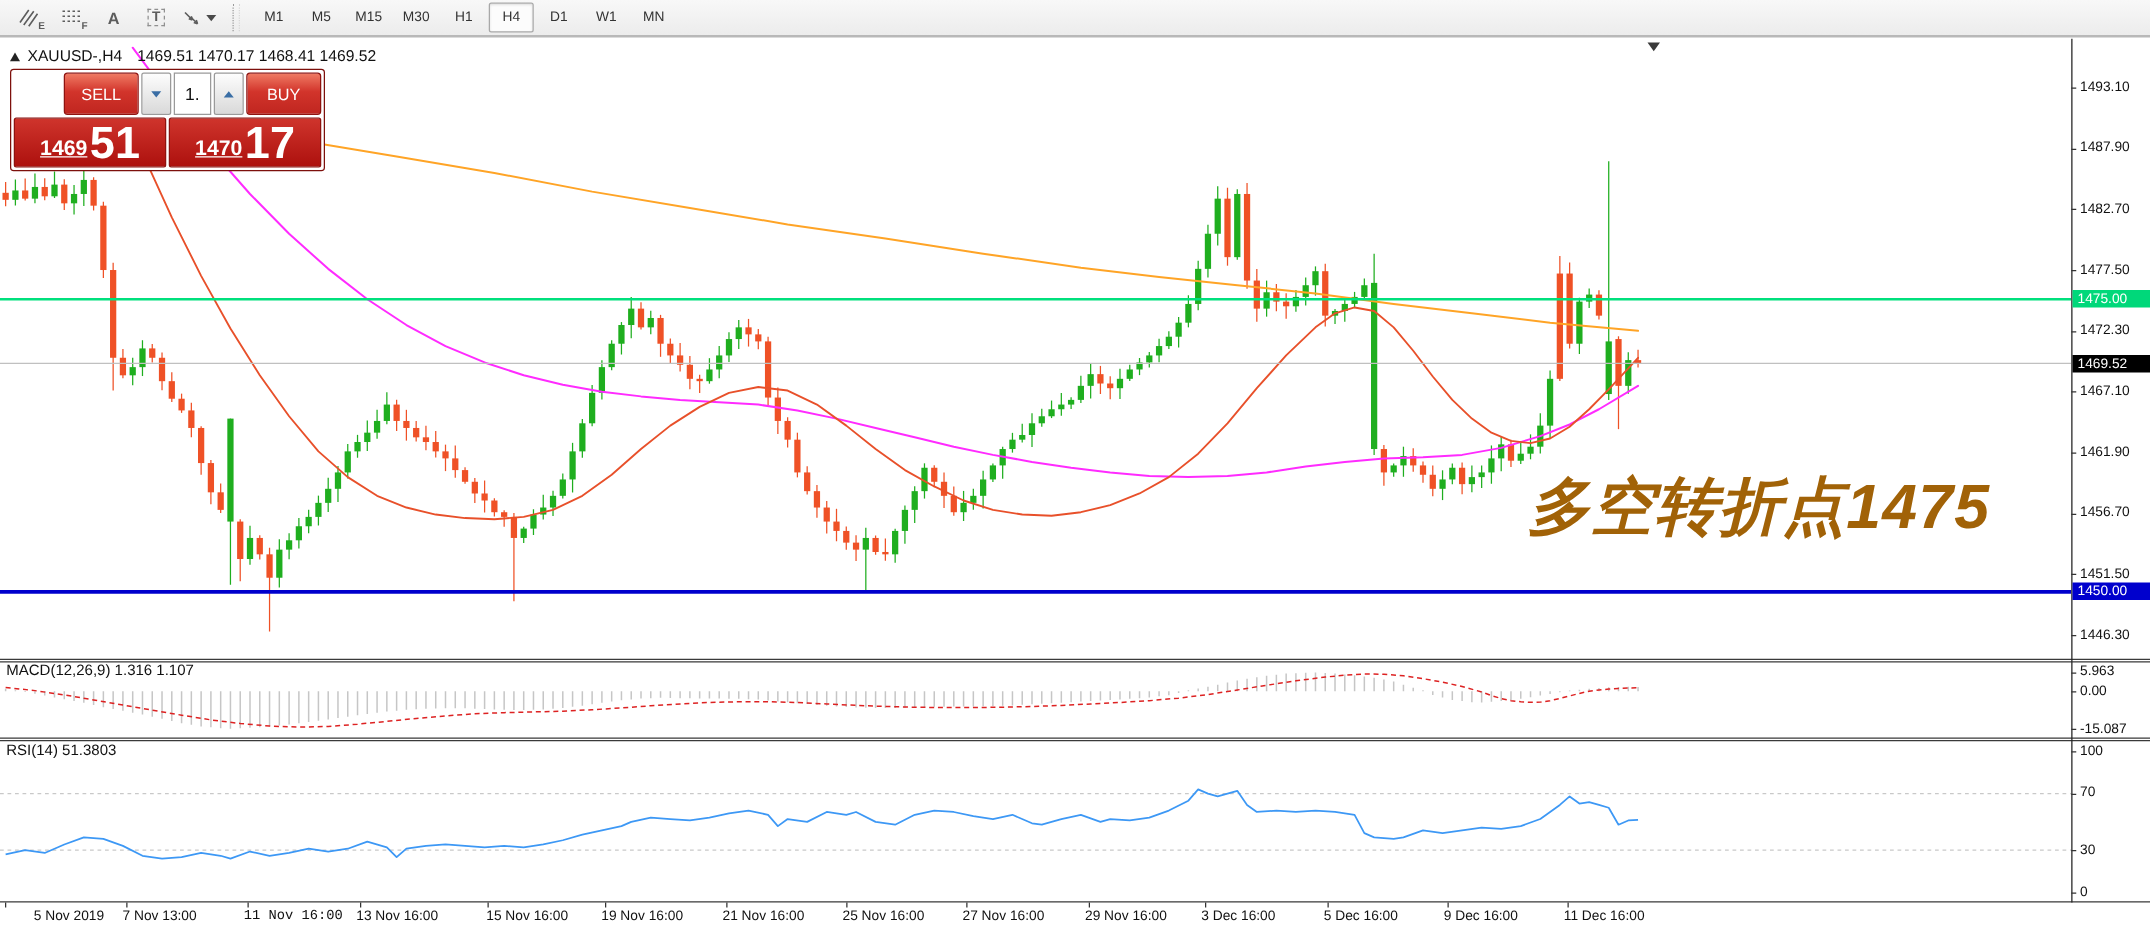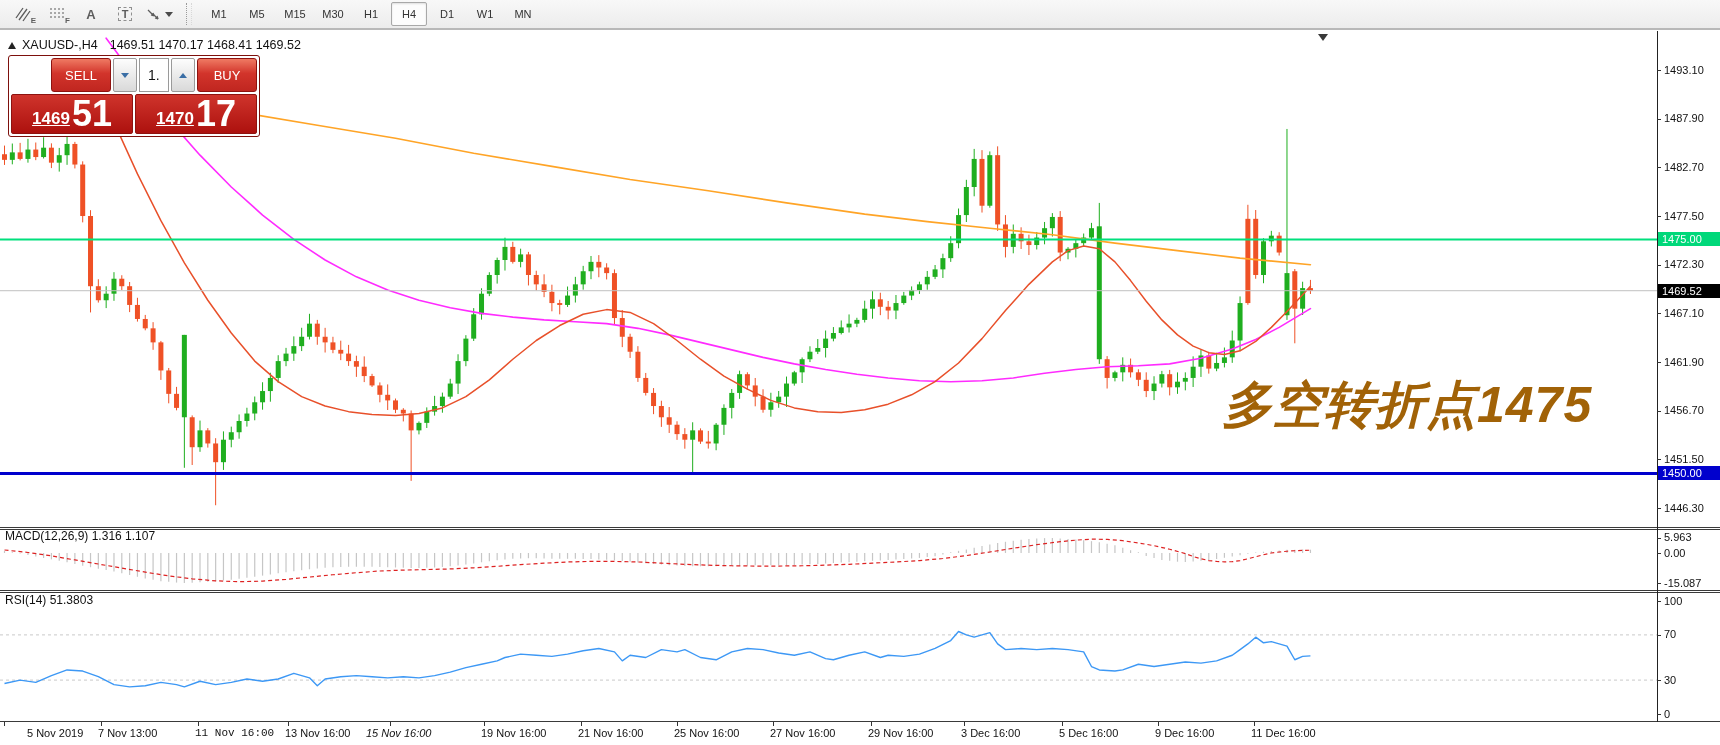--- a/index.html
+++ b/index.html
@@ -724,21 +724,21 @@
   </div>
 <div id="time-axis">
     <div class="time-label" style="left: 15px; margin-left: 12px;">5 Nov 2019</div>
     <div class="time-tick" style="left: 4px;"></div>
     <div class="time-label" style="left: 98px;">7 Nov 13:00</div>
     <div class="time-tick" style="left: 101px;"></div>
     <div class="time-label" style="left: 195px; font-family: Liberation Mono, monospace;">11 Nov 16:00</div>
     <div class="time-tick" style="left: 198px;"></div>
     <div class="time-label" style="left: 285px;">13 Nov 16:00</div>
     <div class="time-tick" style="left: 288px;"></div>
-    <div class="time-label" style="left: 366px; font-style: italic;">15 Nov 16:00</div>
+    <div class="time-label" style="left: 389px;">15 Nov 16:00</div>
     <div class="time-tick" style="left: 390px;"></div>
     <div class="time-label" style="left: 481px;">19 Nov 16:00</div>
     <div class="time-tick" style="left: 484px;"></div>
     <div class="time-label" style="left: 578px;">21 Nov 16:00</div>
     <div class="time-tick" style="left: 581px;"></div>
     <div class="time-label" style="left: 674px;">25 Nov 16:00</div>
     <div class="time-tick" style="left: 677px;"></div>
     <div class="time-label" style="left: 770px; text-align: right;">27 Nov 16:00</div>
     <div class="time-tick" style="left: 773px;"></div>
     <div class="time-label" style="left: 868px;">29 Nov 16:00</div>

